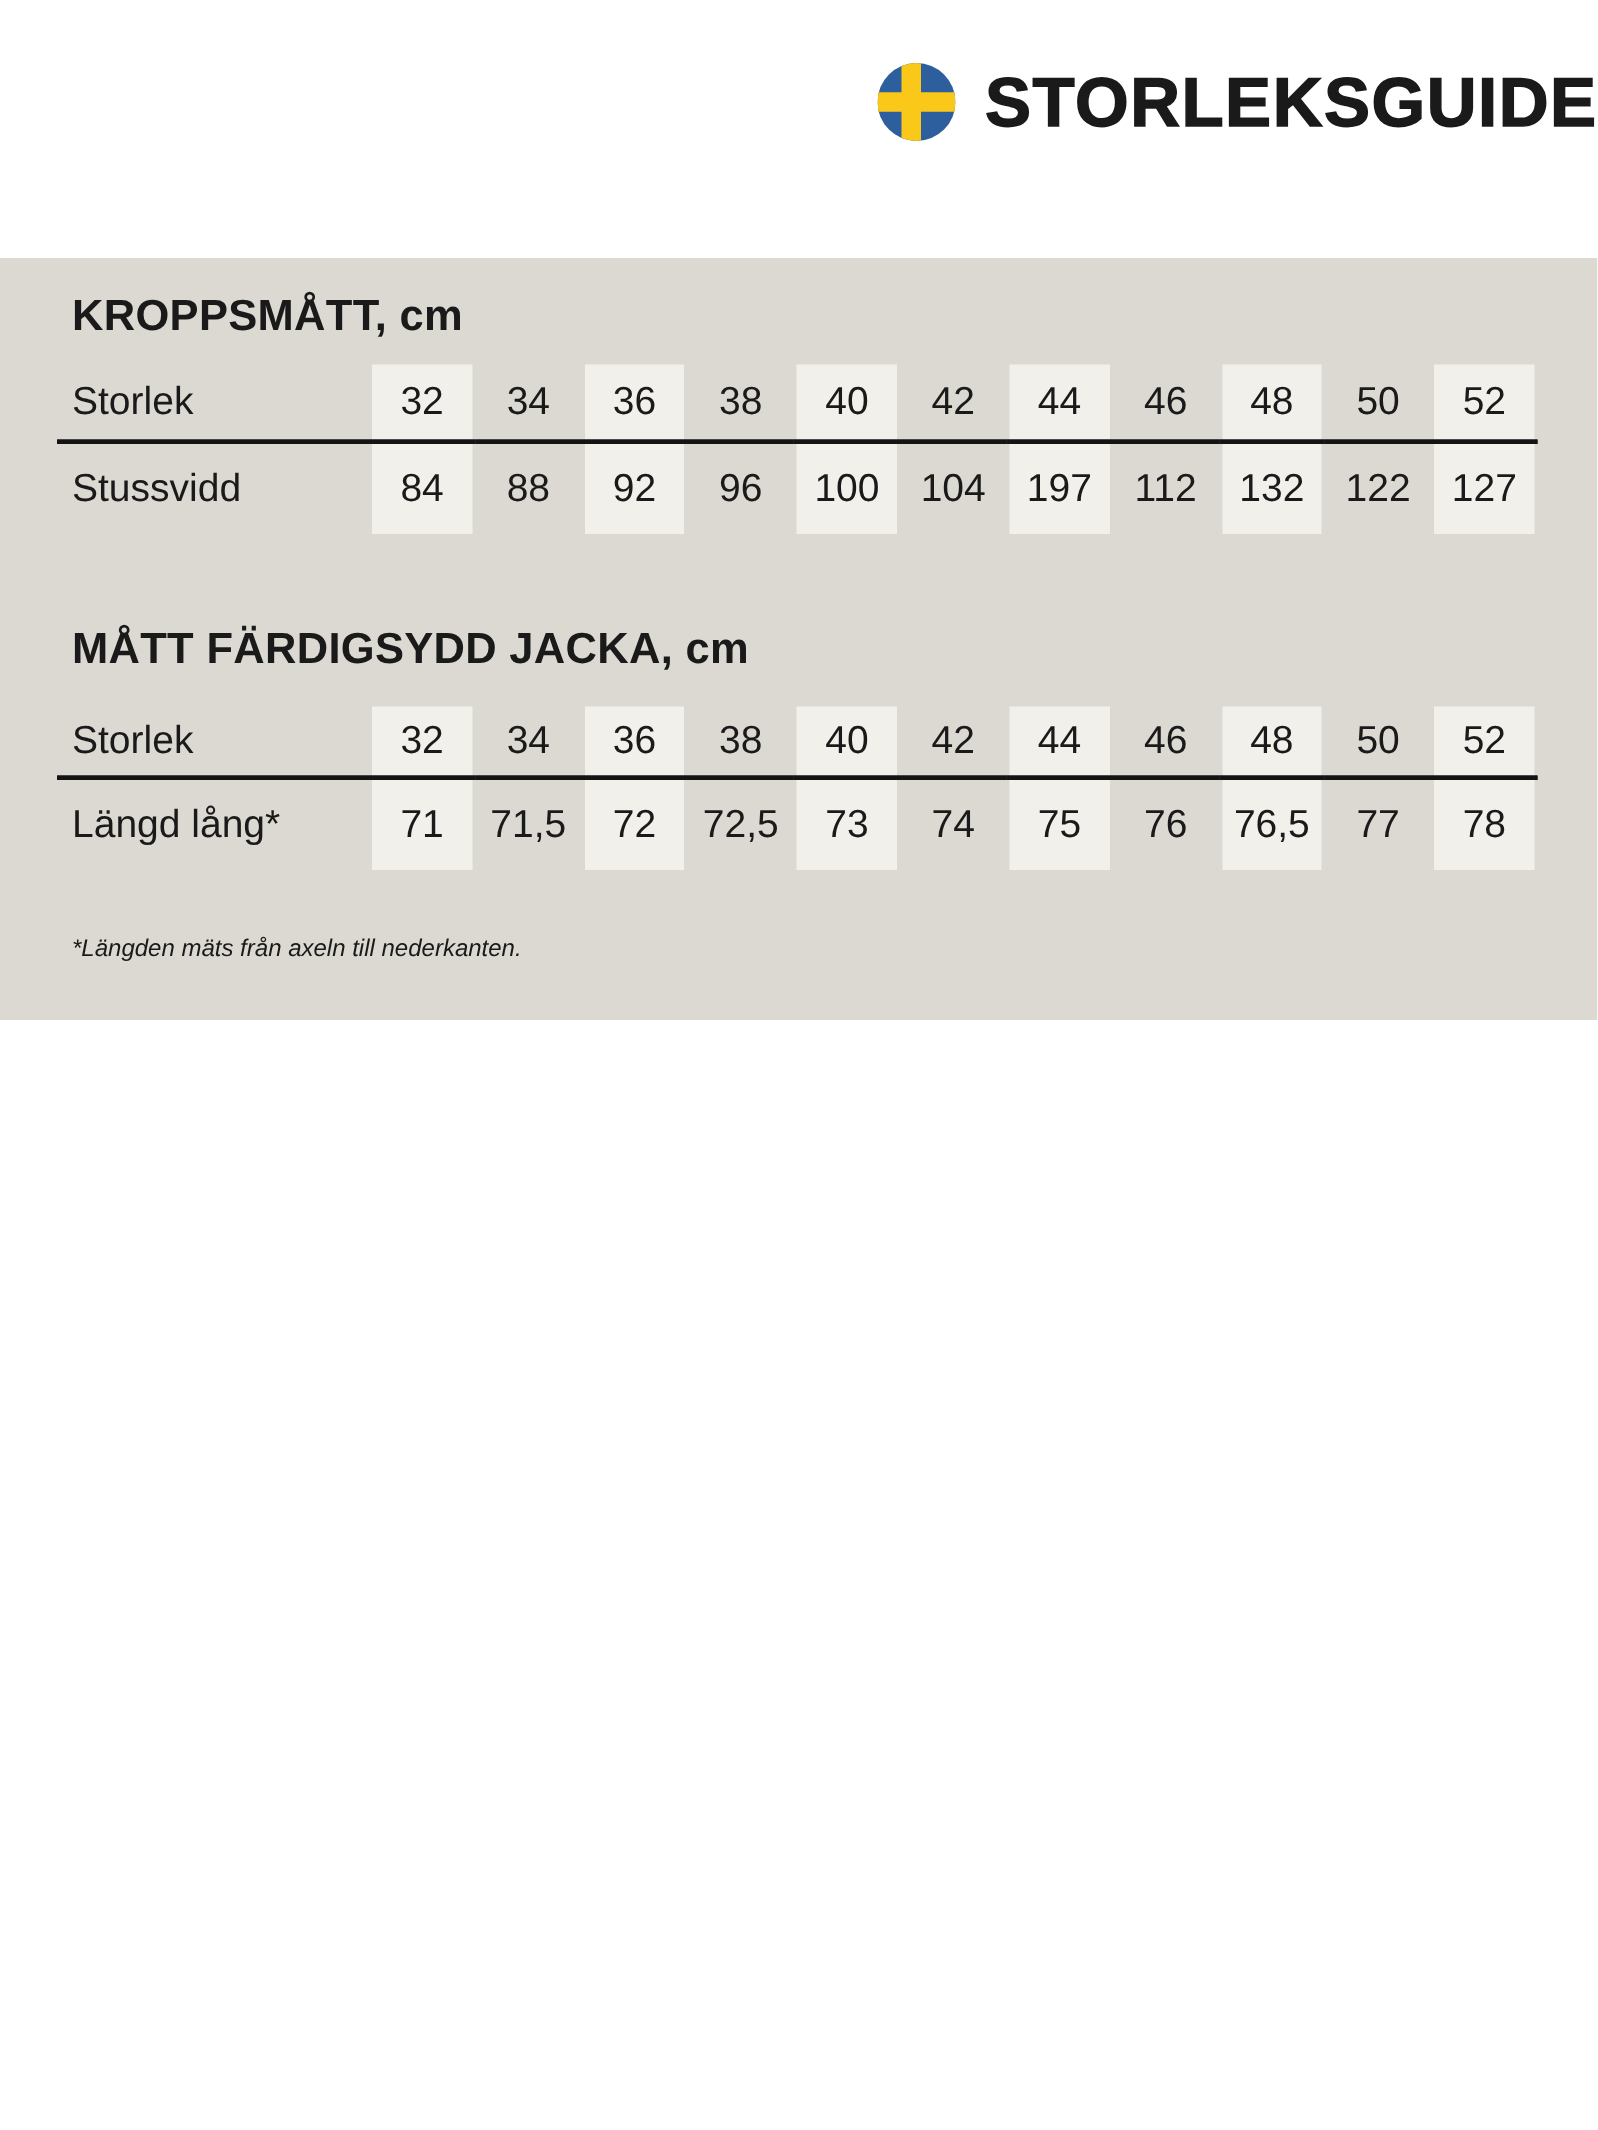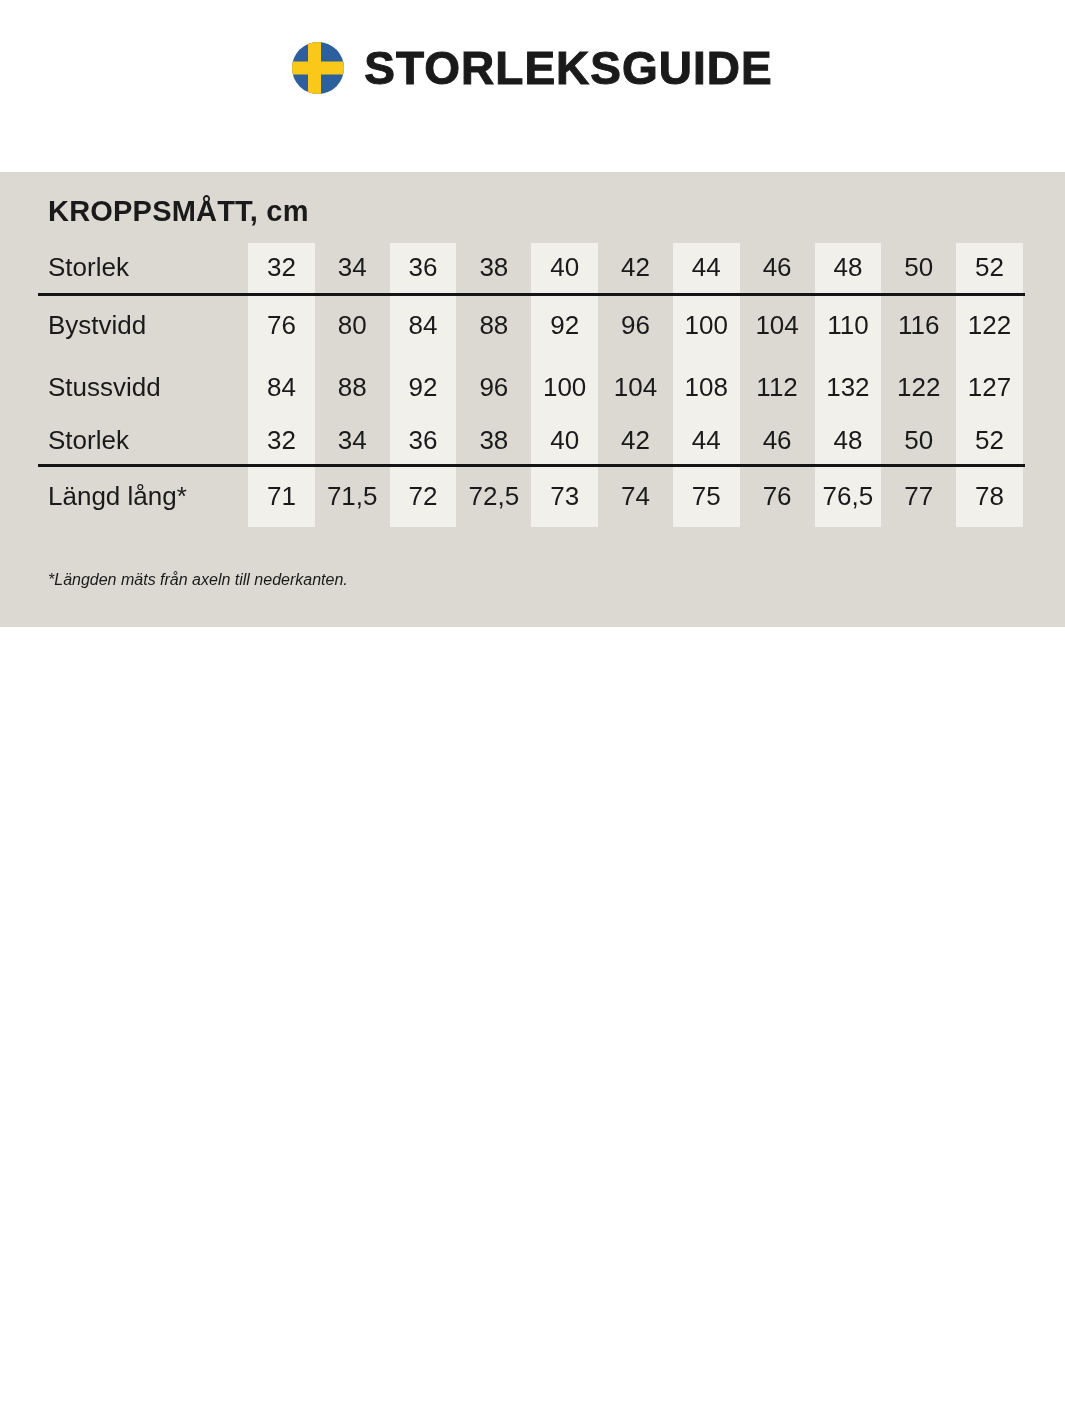--- a/index.html
+++ b/index.html
@@ -18,21 +18,21 @@
     margin:0 auto;
     font-family:"Liberation Sans","DejaVu Sans",sans-serif;
     color:var(--text);
   }
   
   .header{
     padding-top:38px;
     height:98px;
     display:flex;
     align-items:center;
-    justify-content:center;
+    justify-content:flex-end;
     gap:20px;
   }
   .flag{width:52px;height:52px;display:inline-block;flex:0 0 auto;}
   .page-title{
     margin:0;
     font-size:46px;
     font-weight:900;
     letter-spacing:1px;
     -webkit-text-stroke:1px currentColor;
     line-height:1;
@@ -152,49 +152,36 @@
             <th>42</th>
             <th class="stripe">44</th>
             <th>46</th>
             <th class="stripe">48</th>
             <th>50</th>
             <th class="stripe">52</th>
           </tr>
         </thead>
         <tbody>
           <tr>
-            <td class="label">Bystvidd</td>
-            <td class="stripe">76</td>
-            <td>80</td>
-            <td class="stripe">84</td>
-            <td>88</td>
-            <td class="stripe">92</td>
-            <td>96</td>
-            <td class="stripe">100</td>
-            <td>104</td>
-            <td class="stripe">110</td>
-            <td>116</td>
-            <td class="stripe">122</td>
-          </tr>
-          <tr>
             <td class="label">Stussvidd</td>
             <td class="stripe">84</td>
             <td>88</td>
             <td class="stripe">92</td>
             <td>96</td>
             <td class="stripe">100</td>
             <td>104</td>
-            <td class="stripe">108</td>
+            <td class="stripe">197</td>
             <td>112</td>
             <td class="stripe">132</td>
             <td>122</td>
             <td class="stripe">127</td>
           </tr>
         </tbody>
       </table>
+      <h2 class="section-heading second">MÅTT FÄRDIGSYDD JACKA, cm</h2>
       <table class="size-table table-1">
         <colgroup>
           <col class="label-col">
           <col>
           <col>
           <col>
           <col>
           <col>
           <col>
           <col>

